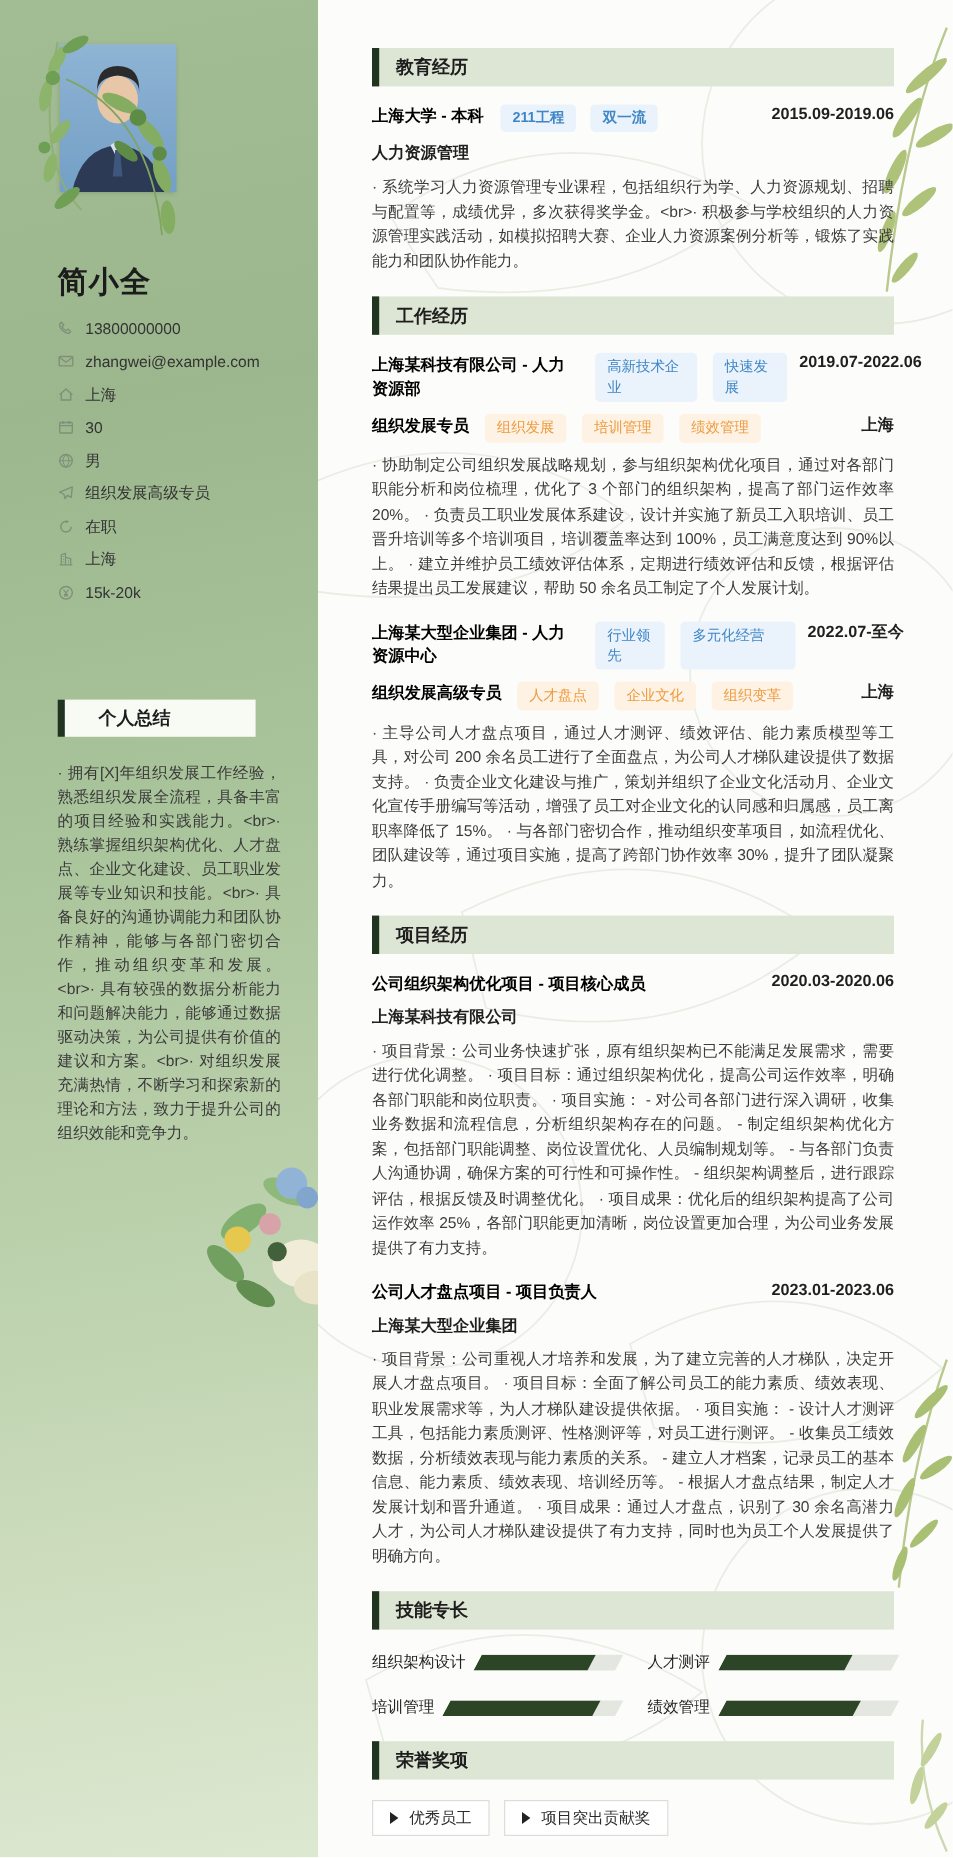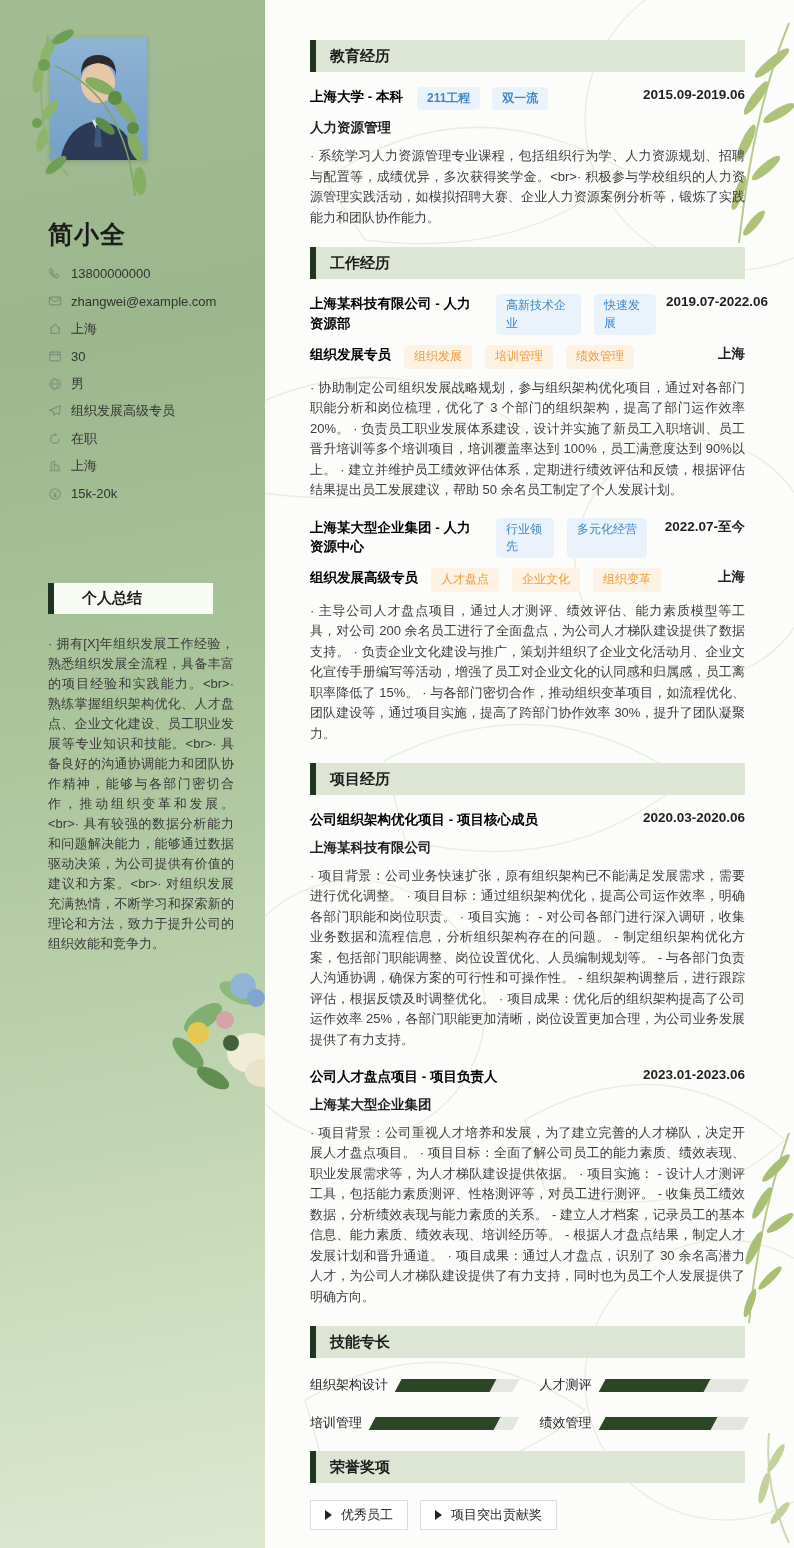--- a/index.html
+++ b/index.html
@@ -55,21 +55,21 @@
   .tag.blue { background:#eaf3fb; color:#3f86c6; }
   .tag.orange { background:#fdf2e3; color:#ee9b3f; }
   .edu-tags { display:flex; gap:12px; margin-left:14px; }
   .edu-tags .tag { white-space:nowrap;font-weight:bold; }
   .company { flex:0 0 172px; }
   .ctags { display:flex; gap:13px; margin-left:14px; }
   .ctags .tag { text-align:left; }
   .we0 .ctags .tag:nth-child(1){ width:85px; }
   .we0 .ctags .tag:nth-child(2){ width:62px; }
   .we1 .ctags .tag:nth-child(1){ width:58px; }
-  .we1 .ctags .tag:nth-child(2){ width:80px; }
+  .we1 .ctags .tag:nth-child(2){ width:96px; }
   .posrow { display:flex; align-items:flex-start; margin-top:10px; }
   .ptags { display:flex; gap:13px; margin-left:13px; }
   .ptags .tag { white-space:nowrap; }
   .loc { margin-left:auto; font-size:13.5px; font-weight:bold; color:#1f1f1f; }
   .work-entry + .work-entry, .proj-entry + .proj-entry { margin-top:17px; }
   
   .skill-grid { display:grid; grid-template-columns:1fr 1fr; column-gap:24px; row-gap:20px; padding-top:3px; }
   .skill-row { display:flex; align-items:center; }
   .skill-label { font-size:13px; font-weight:normal; color:#1f1f1f; white-space:nowrap; margin-right:10px; }
   .skill-track { flex:1; height:13px; background:#e4e6e0; transform:skewX(-28deg); overflow:hidden; }

